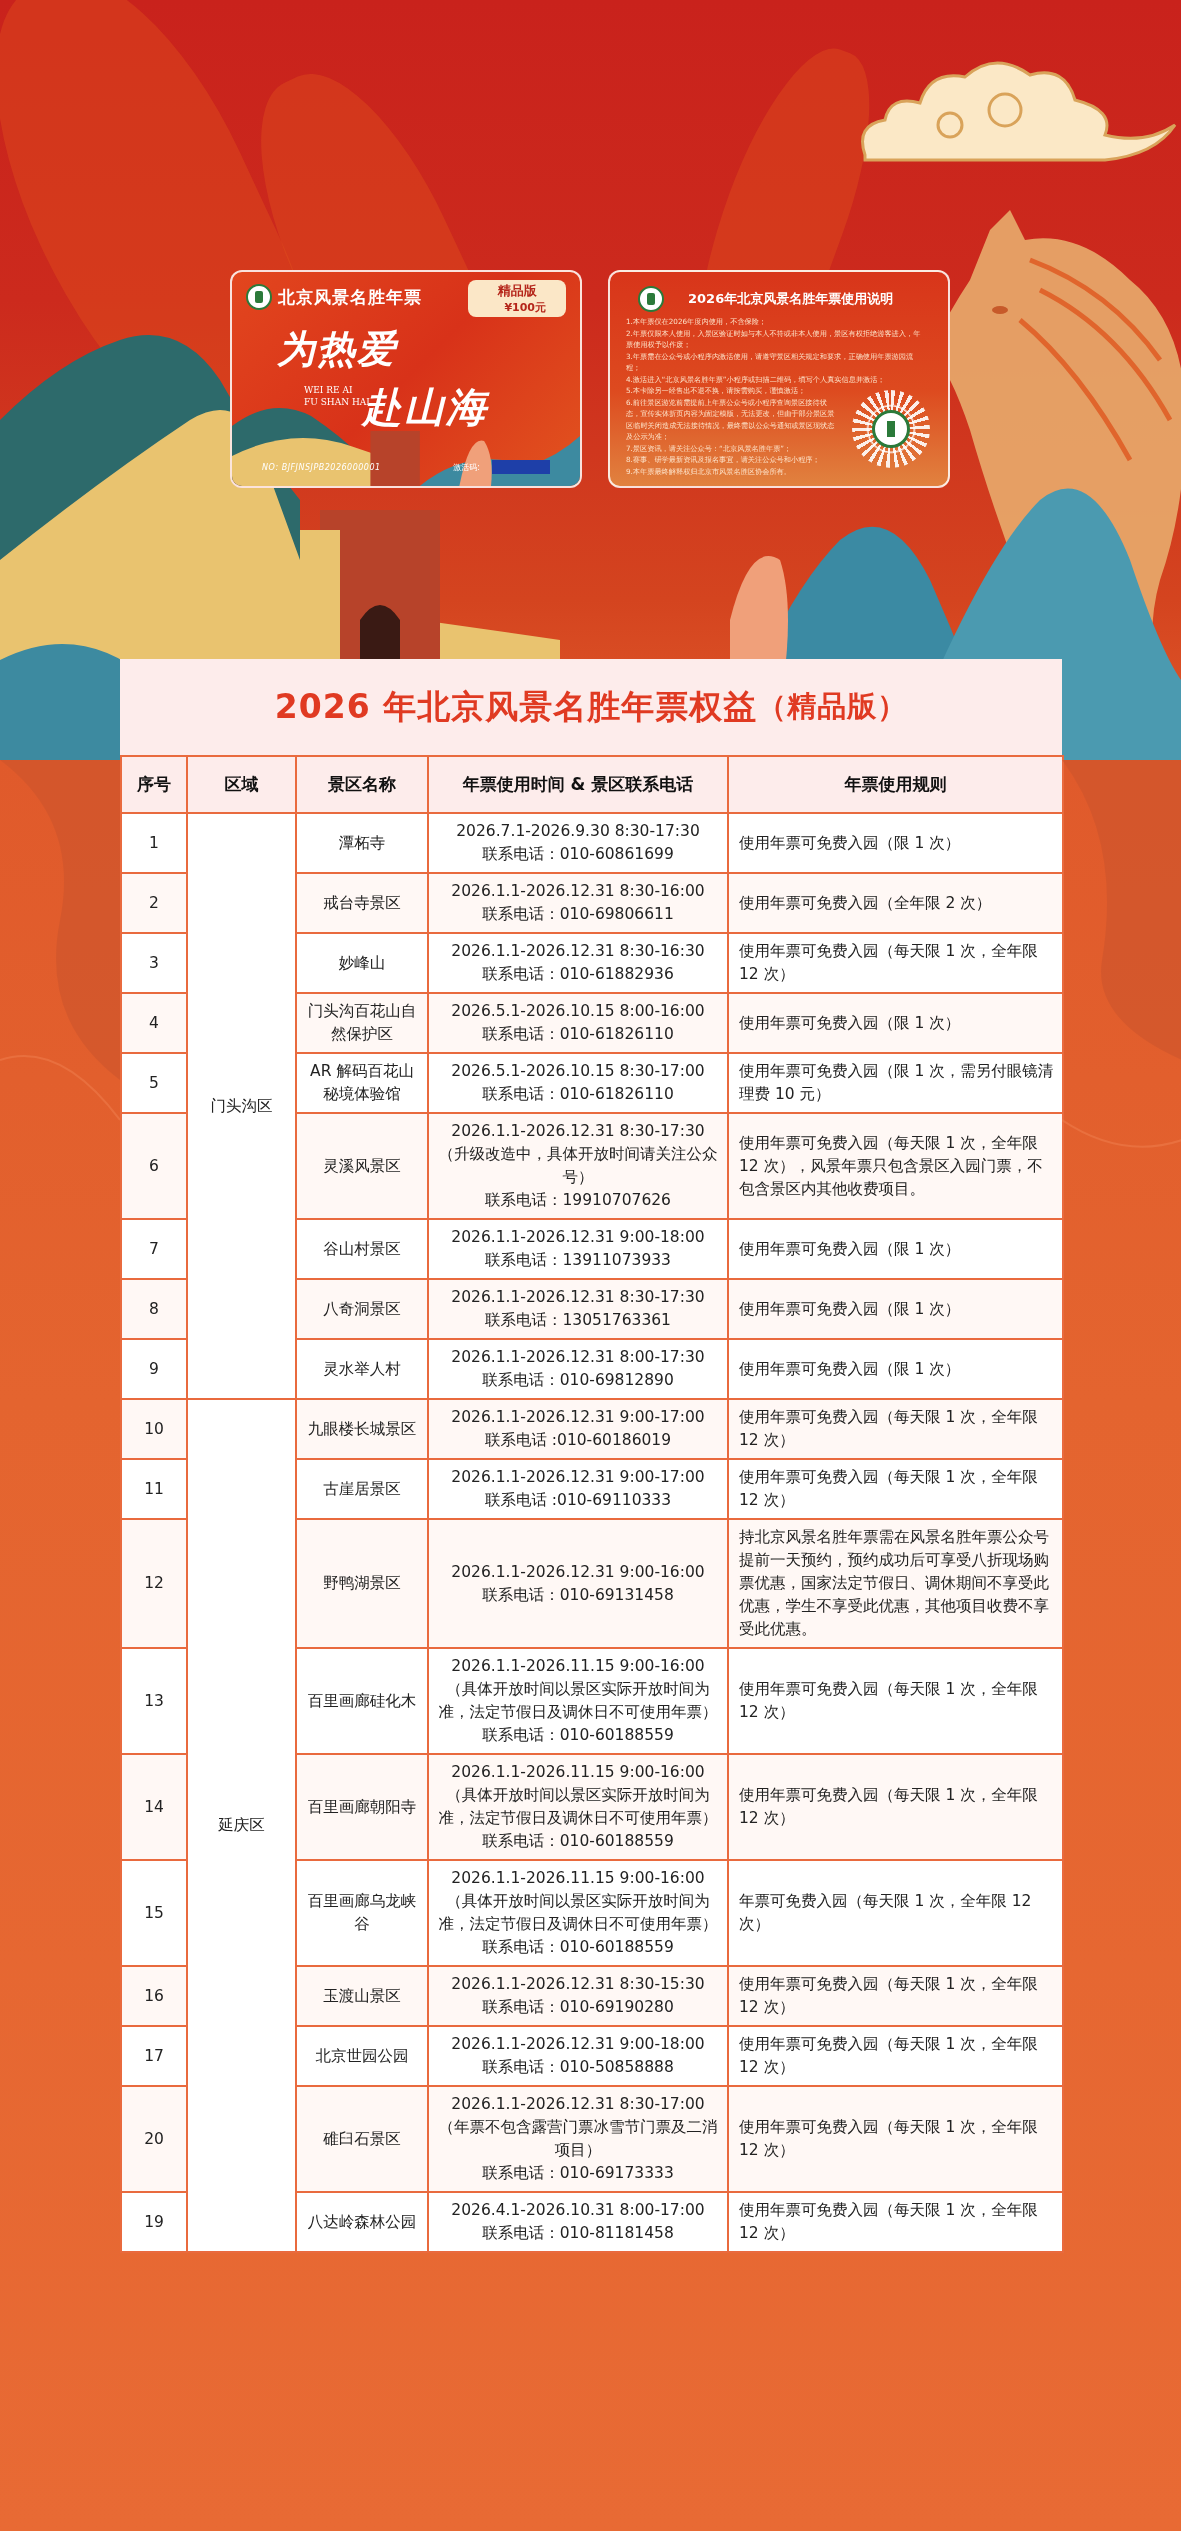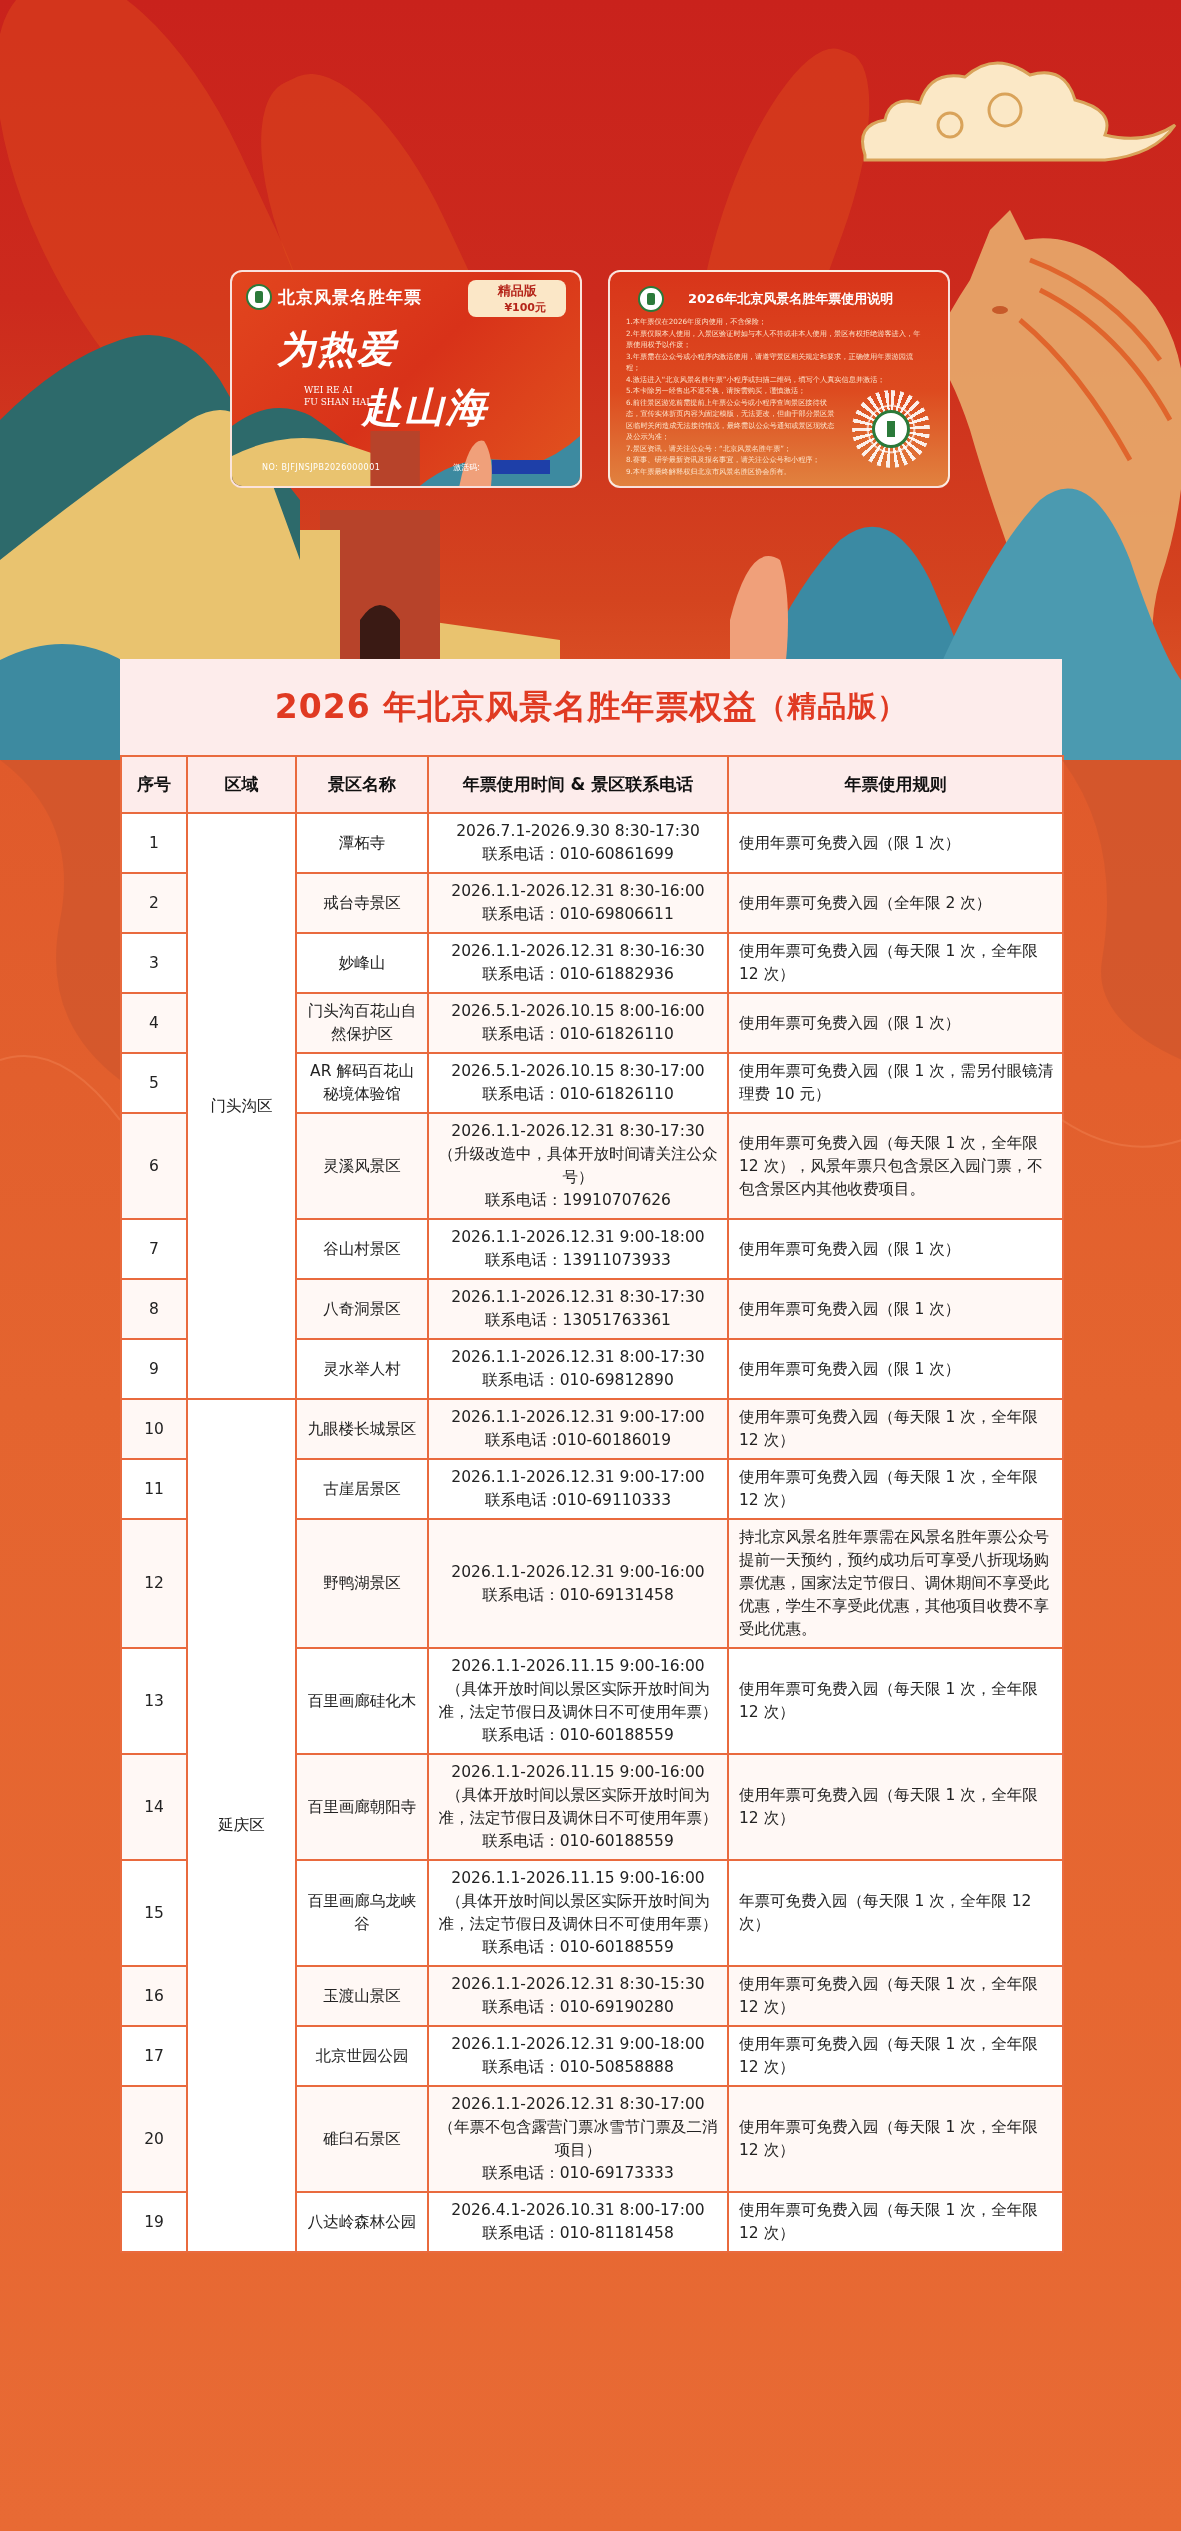--- a/index.html
+++ b/index.html
@@ -32,21 +32,21 @@
   .logo { width: 26px; height: 26px; border-radius: 50%; background: #fff; border: 2px solid #2b7a3a; position: relative; }
   .logo::after { content: ""; position: absolute; left: 7px; top: 5px; width: 8px; height: 12px; background: #2b7a3a; border-radius: 2px; }
   .ticket-title { color: #fff; font-size: 17px; font-weight: bold; letter-spacing: 1px; }
   .edition-tag { position: absolute; right: 14px; top: 8px; background: #fbe7c7; border-radius: 8px; padding: 2px 20px; text-align: center; }
   .edition-tag .e1 { color: #b5261a; font-size: 13px; font-weight: bold; }
   .edition-tag .e2 { color: #b5261a; font-size: 11px; font-weight: bold; margin-left: 16px; }
   .slogan1 { position: absolute; left: 45px; top: 52px; color: #fff; font-family: "DejaVu Serif", serif; font-weight: bold; font-size: 38px; font-style: italic; letter-spacing: 2px; }
   .slogan2 { position: absolute; left: 130px; top: 108px; color: #fff; font-family: "DejaVu Serif", serif; font-weight: bold; font-size: 40px; font-style: italic; letter-spacing: 2px; }
   .slogan-en { position: absolute; left: 72px; top: 112px; color: #fff; font-family: "DejaVu Serif", serif; font-size: 9px; line-height: 12px; }
   .ticket-scene { position: absolute; left: 0; bottom: 0; width: 100%; height: 90px; }
-  .serial { position: absolute; left: 30px; bottom: 14px; color: #fff; font-size: 8px; letter-spacing: 0.5px; }
+  .serial { position: absolute; left: 30px; bottom: 14px; color: #fff; font-size: 8px; letter-spacing: 0.5px; font-style: italic; }
   .activation { position: absolute; right: 100px; bottom: 13px; color: #fff; font-size: 8px; }
   .activation-box { position: absolute; right: 30px; bottom: 12px; width: 58px; height: 14px; background: #1e3fa8; }
 
   .info-card .info-head { position: absolute; left: 0; right: 0; top: 14px; display: flex; align-items: center; justify-content: flex-start; gap: 24px; margin-left: 28px; }
   .info-title { color: #fff; font-size: 13px; font-weight: bold; }
   .rules { position: absolute; left: 16px; top: 44px; width: 300px; list-style: none; }
   .rules li { color: #fde2c8; font-size: 7.2px; line-height: 11.5px; }
   .rules li.narrow { width: 215px; }
   .qr { position: absolute; right: 18px; bottom: 18px; width: 78px; height: 78px; border-radius: 50%;
     background: radial-gradient(circle, rgba(255,255,255,0) 22px, rgba(255,255,255,0.9) 23px, rgba(255,255,255,0) 25px),

